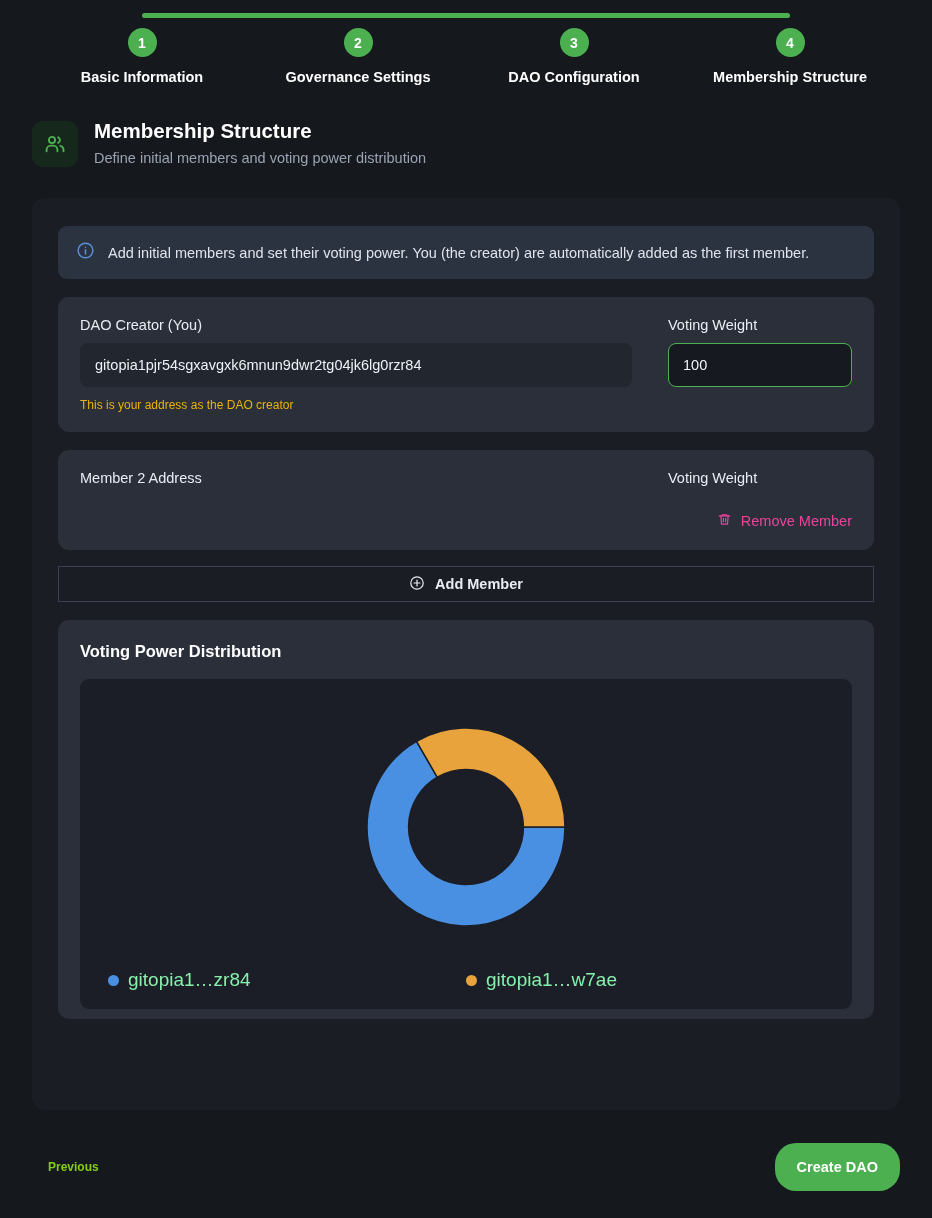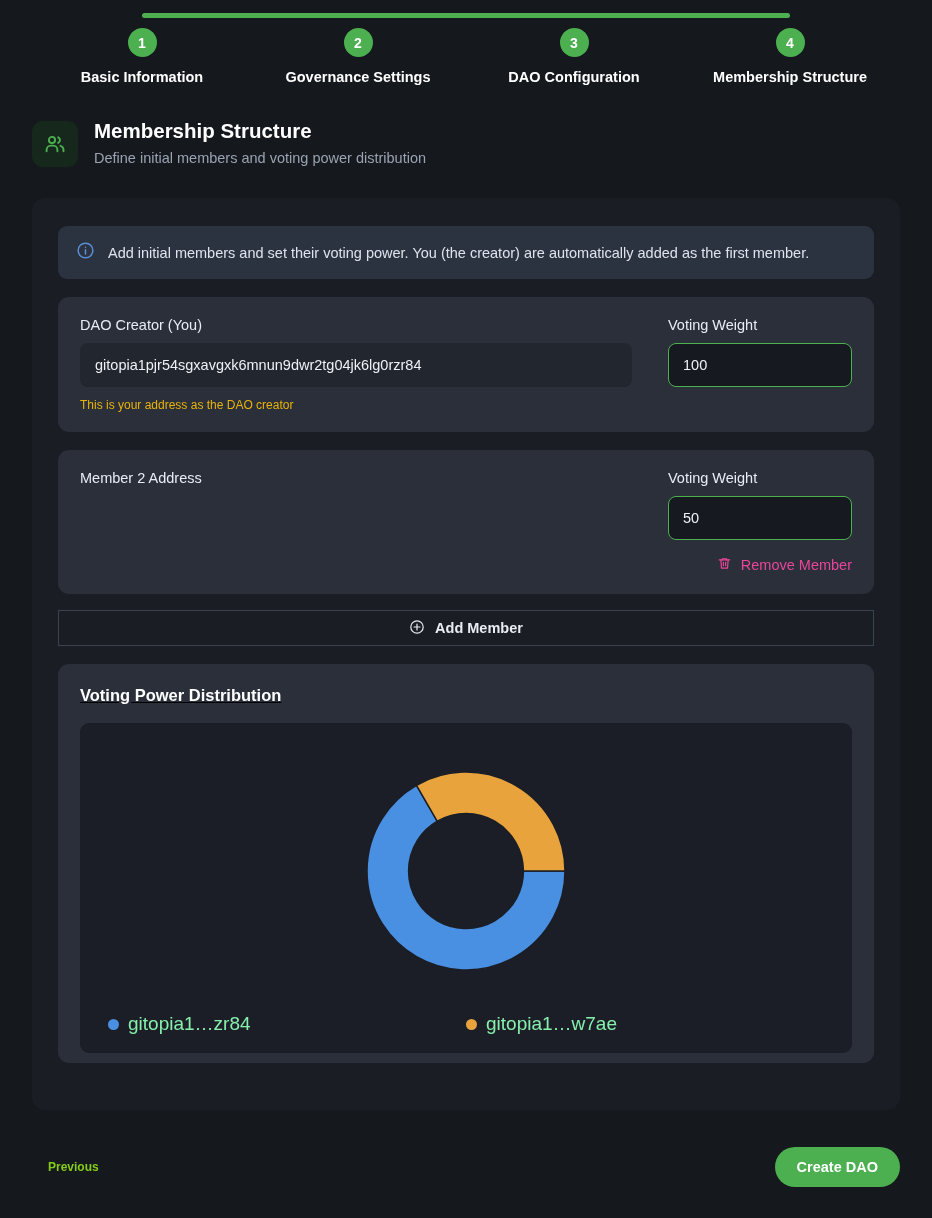--- a/index.html
+++ b/index.html
@@ -194,21 +194,20 @@
     justify-content: center;
     gap: 10px;
     cursor: pointer;
   }
 
   .chart-card {
     background: #2a2f3a;
     border-radius: 11px;
     padding: 22px 22px 10px 22px;
     margin-top: 18px;
-    text-decoration: underline;
   }
   .chart-title {
     font-size: 16.5px;
     font-weight: 700;
     color: #ffffff;
     margin-bottom: 18px;
   }
   .chart-canvas {
     background: #1b1e26;
     border-radius: 9px;
@@ -270,21 +269,21 @@
   }
   .create-dao-btn {
     background: #4caf50;
     border: none;
     border-radius: 21px;
     color: #ffffff;
     font-size: 14.5px;
     font-weight: 700;
     font-family: "Liberation Sans", sans-serif;
     padding: 0 22px;
-    height: 40px;
+    height: 48px;
     cursor: pointer;
   }
 </style>
 </head>
 <body>
 
 <div class="page">
 
   <div class="stepper">
     <div class="track"></div>
@@ -355,21 +354,20 @@
       </div>
     </div>
 
     <div class="member-card">
       <div class="member-grid">
         <div class="field-addr">
           <label class="field-label">Member 2 Address</label>
         </div>
         <div class="field-weight">
           <label class="field-label">Voting Weight</label>
-          <input class="input focused" type="text" value="50" style="">
         </div>
       </div>
       <div class="remove-row">
         <button class="remove-btn">
           <span>
             <svg width="15" height="15" viewBox="0 0 24 24" fill="none" stroke="#e9459b" stroke-width="1.9" stroke-linecap="round" stroke-linejoin="round">
               <path d="M3.8 6.3h16.4"></path>
               <path d="M8.6 6.3V4.4h6.8v1.9"></path>
               <path d="M6.2 6.3l1 13.1h9.6l1-13.1"></path>
               <path d="M10.2 10v5.6M13.8 10v5.6"></path>

